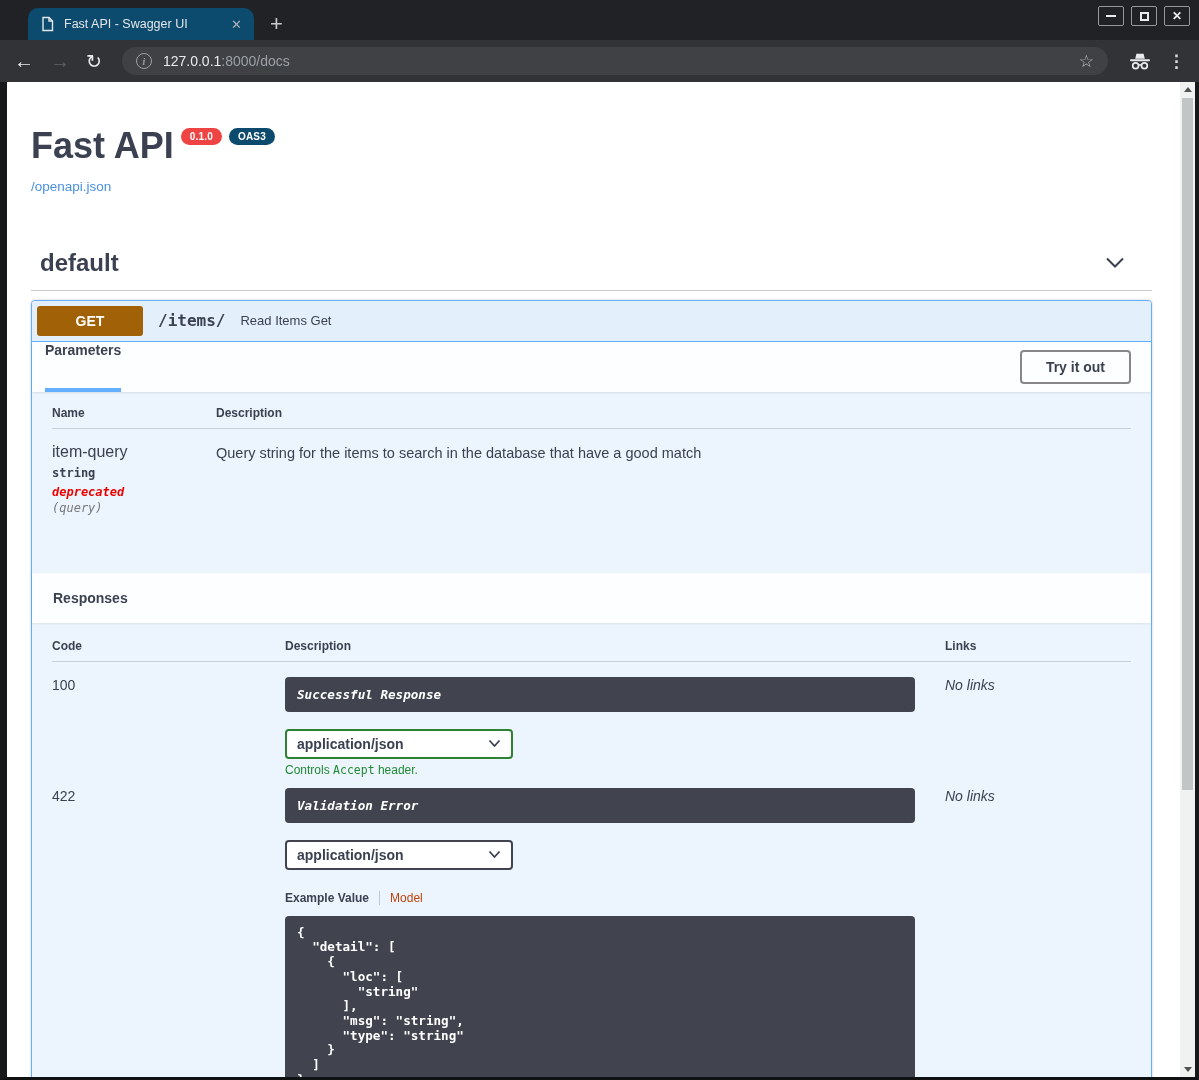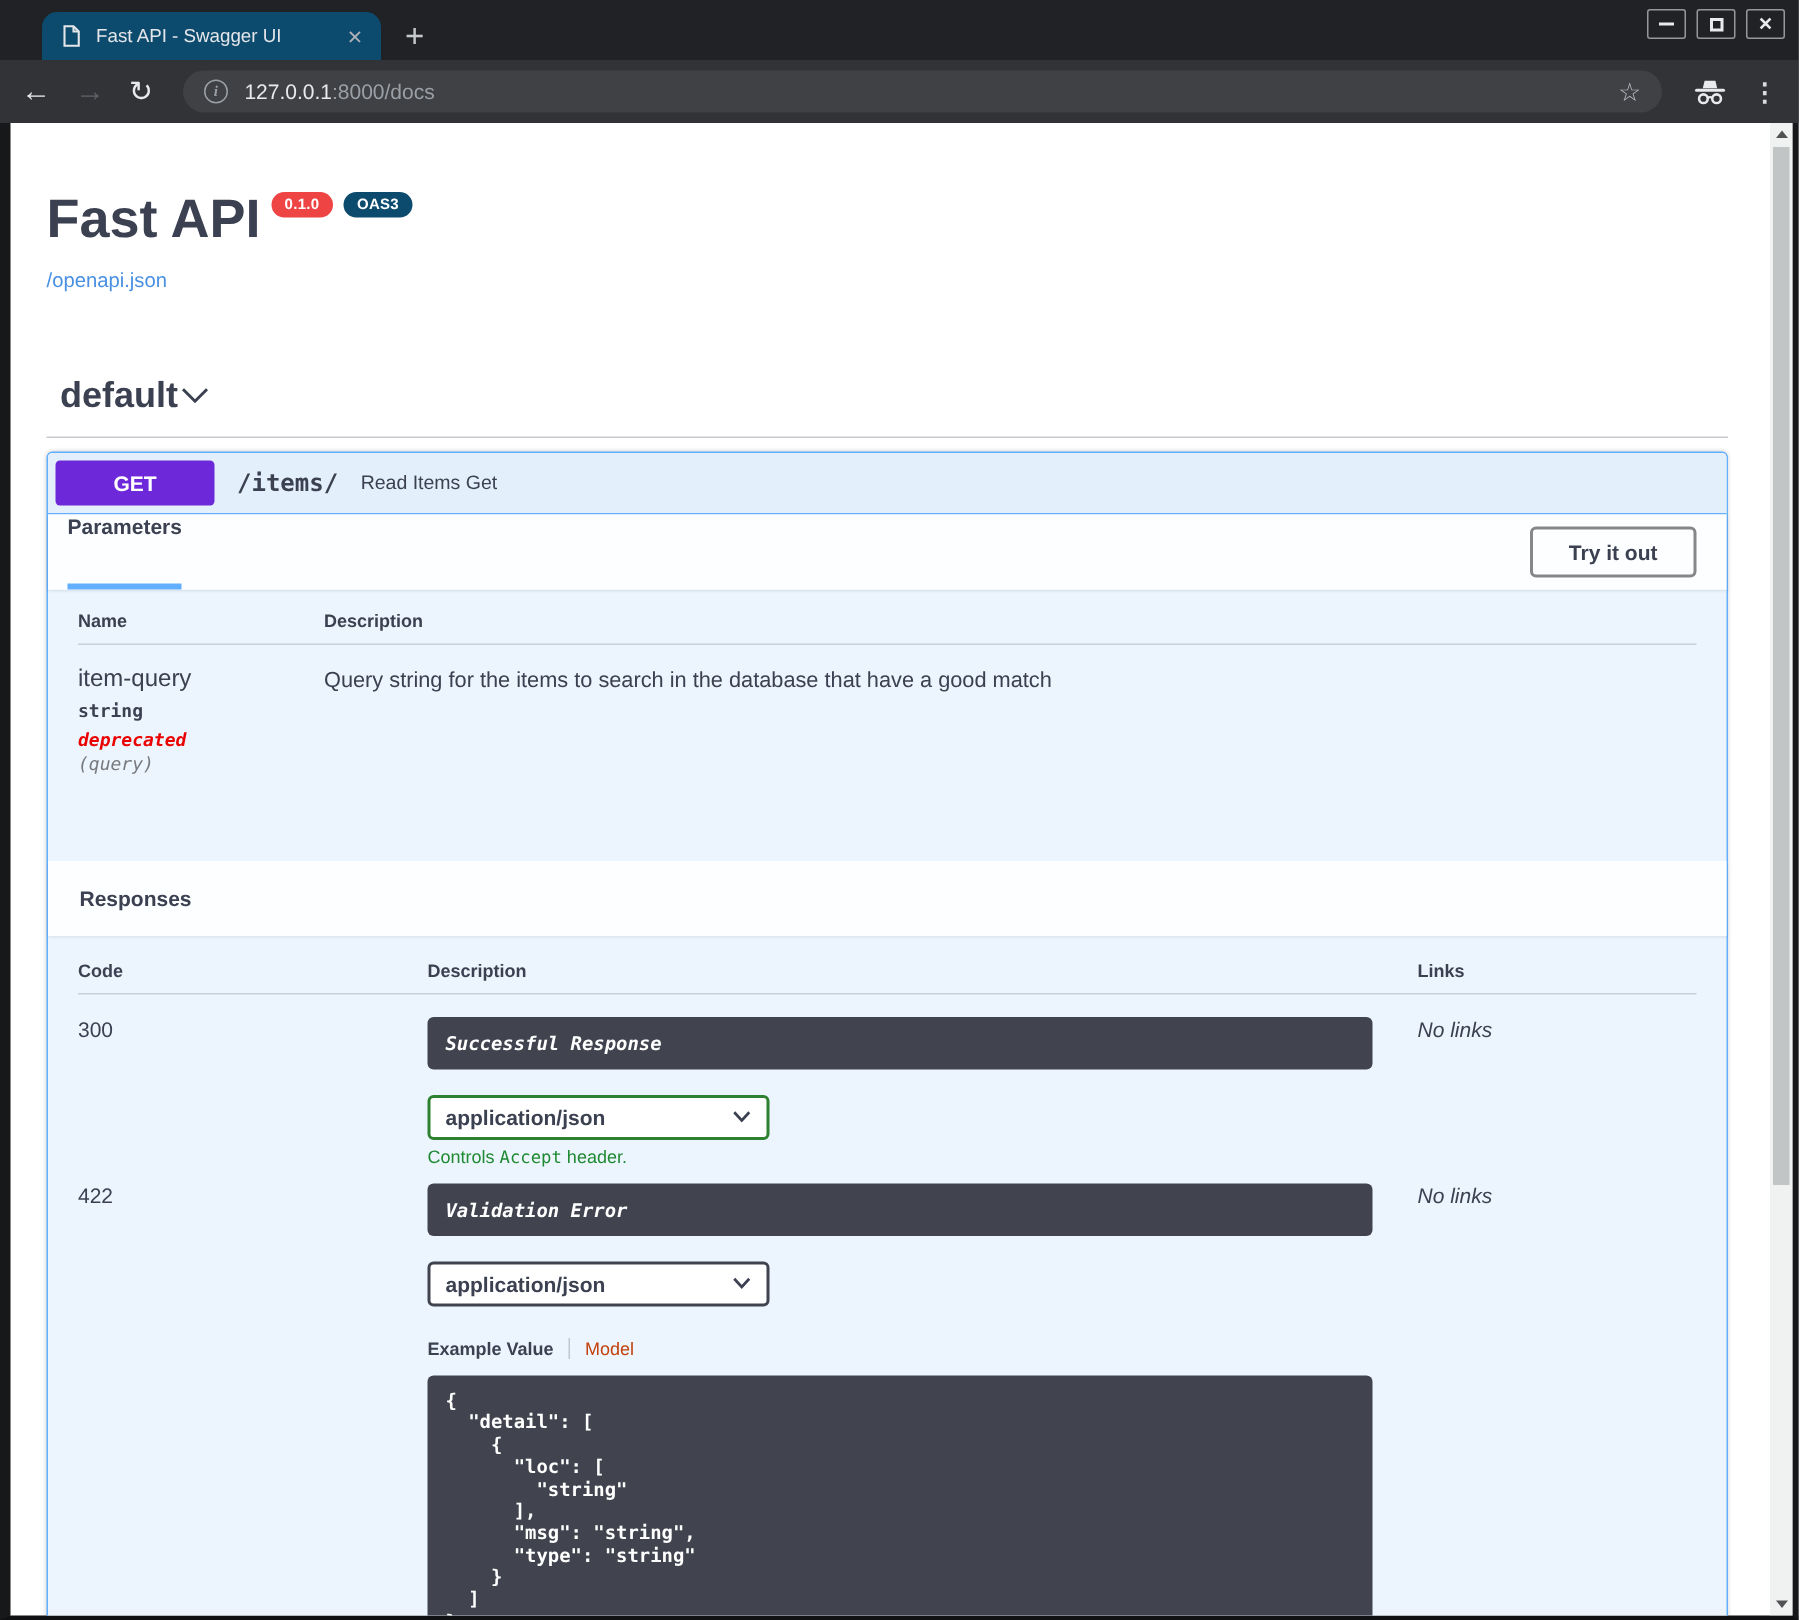--- a/index.html
+++ b/index.html
@@ -55,30 +55,30 @@
   
   .info-block { padding:44px 28px 0 24px; }
   .api-title { font-size:36px; font-weight:bold; color:#3b4151; line-height:1.1; display:flex; align-items:flex-start; }
   .badge { color:#fff; font-size:10px; font-weight:bold; padding:3px 9px; border-radius:50px;
            margin-left:7px; margin-top:2px; letter-spacing:.2px; }
   .badge-version { background:#ef4444; }
   .badge-oas { background:#0c4a6e; }
   .spec-link { display:inline-block; margin-top:13px; color:#4990e2; font-size:13.5px; text-decoration:none; }
 
   .tag-section { margin:54px 28px 0 24px; }
-  .tag-header { display:flex; align-items:center; justify-content:flex-start; padding:0 26px 0 9px;margin-top:38px; }
+  .tag-header { display:flex; align-items:center; justify-content:space-between; padding:0 26px 0 9px;margin-top:38px; }
   .tag-name { font-size:24px; font-weight:600; color:#3b4151; }
   .tag-chevron svg { display:block; }
   .tag-divider { border:none; border-bottom:1px solid rgba(59,65,81,.28); margin-top:13px; }
 
   .opblock { margin-top:9px; border:1px solid #61affe; border-radius:4px;
              background:#ecf5fd; box-shadow:0 0 3px rgba(0,0,0,.19); }
   .op-summary { display:flex; align-items:center; gap:10px; padding:5px; background:#e3f0fb;
                 border-bottom:1px solid #61affe; border-radius:3px 3px 0 0; }
-  .method-btn { width:106px; padding:7px 0; text-align:center; background:#6d28d9; color:#fff;
+  .method-btn { width:106px; padding:7px 0; text-align:center; background:#a16207; color:#fff;
                 font-weight:bold; font-size:14px; border:none; border-radius:3px; }
   .op-path { font-family:"DejaVu Sans Mono", monospace; font-weight:600; font-size:16px; color:#3b4151; margin-left:5px; }
   .op-desc { font-size:13px; color:#3b4151; margin-left:5px; }
 
   .section-header { height:50px; background:rgba(255,255,255,.85); display:flex; align-items:center;
                     justify-content:space-between; padding:0 20px 0 13px; box-shadow:0 1px 2px rgba(0,0,0,.1); }
   .tab-item { align-self:stretch; display:flex; align-items:flex-start; border-bottom:4px solid #61affe; }
   .tab-item span { font-size:14px; font-weight:bold; color:#3b4151; padding-bottom:0; }
   .tryout-btn { padding:7px 24px; background:transparent; border:2px solid #878787; border-radius:4px;
                 font-size:14px; font-weight:600; color:#3b4151; font-family:"Liberation Sans",sans-serif; }
@@ -234,21 +234,21 @@
         </div>
 
         <div class="responses-area">
           <div class="resp-head">
             <span class="col-label">Code</span>
             <span class="col-label">Description</span>
             <span class="col-label">Links</span>
           </div>
 
           <div class="resp-row row-200">
-            <span class="resp-code">300</span>
+            <span class="resp-code">100</span>
             <div>
               <div class="resp-block">Successful Response</div>
               <div class="media-select sel-green">
                 <span>application/json</span>
                 <svg width="13" height="9" viewBox="0 0 13 9">
                     <path d="M1.5 1.5 L6.5 7 L11.5 1.5" fill="none" stroke="#3b4151" stroke-width="1.8"></path>
                   </svg>
               </div>
               <div class="accept-note"><span>Controls </span><code>Accept</code><span> header.</span></div>
             </div>

